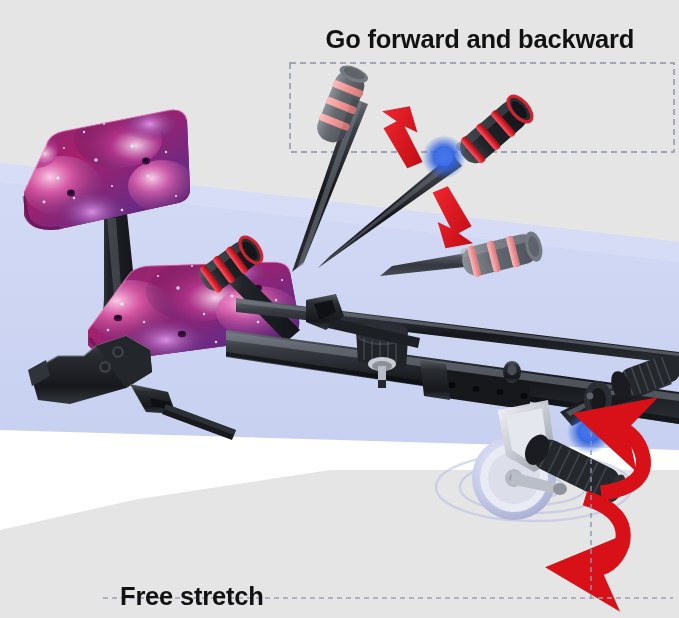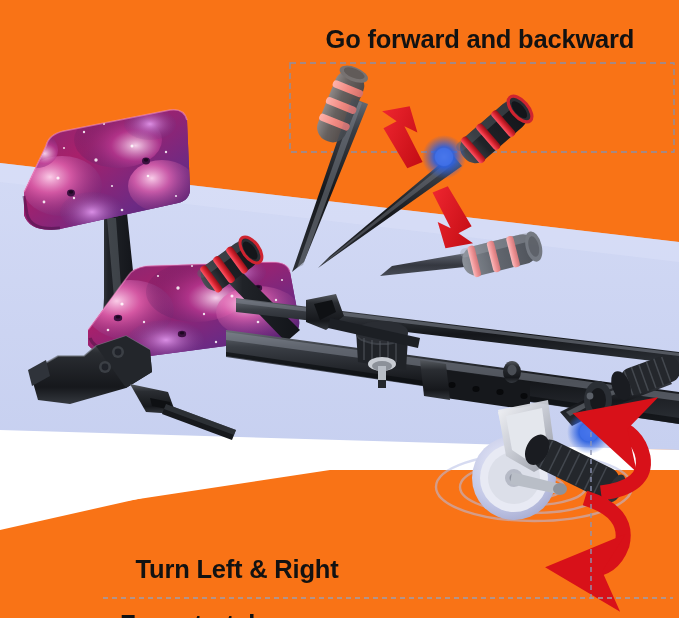--- a/index.html
+++ b/index.html
@@ -6,21 +6,21 @@
   html,body{margin:0;padding:0;background:#fff;}
   body{
     font-family:"Liberation Sans","DejaVu Sans",sans-serif;
     -webkit-font-smoothing:antialiased;
   }
   #stage{
     position:relative;
     width:679px;
     height:618px;
     overflow:hidden;
-    background:#f97316;
+    background:#e5e5e5;
   }
   #scene{
     position:absolute;
     inset:0;
     width:679px;
     height:618px;
   }
   .caption{
     position:absolute;
     font-weight:700;
@@ -473,18 +473,17 @@
     <line x1="591" y1="432" x2="591" y2="600" stroke="#8e95b4" stroke-width="1.4" stroke-dasharray="5 4"></line>
 
     <line x1="103" y1="598" x2="673" y2="598" stroke="#9aa0b4" stroke-width="1.4" stroke-dasharray="5 4"></line>
   </svg>
 
   <div class="caption" id="caption-top">
     <span class="line1">Go forward and backward</span>
   </div>
 
   <div class="caption" id="caption-bottom">
-    <span class="line1">Turn Left &amp; Right</span>
     <span class="line2">Free stretch</span>
   </div>
 
   <span class="sr">Hoverboard go-kart seat attachment feature infographic</span>
 </div>
 
 </body></html>

